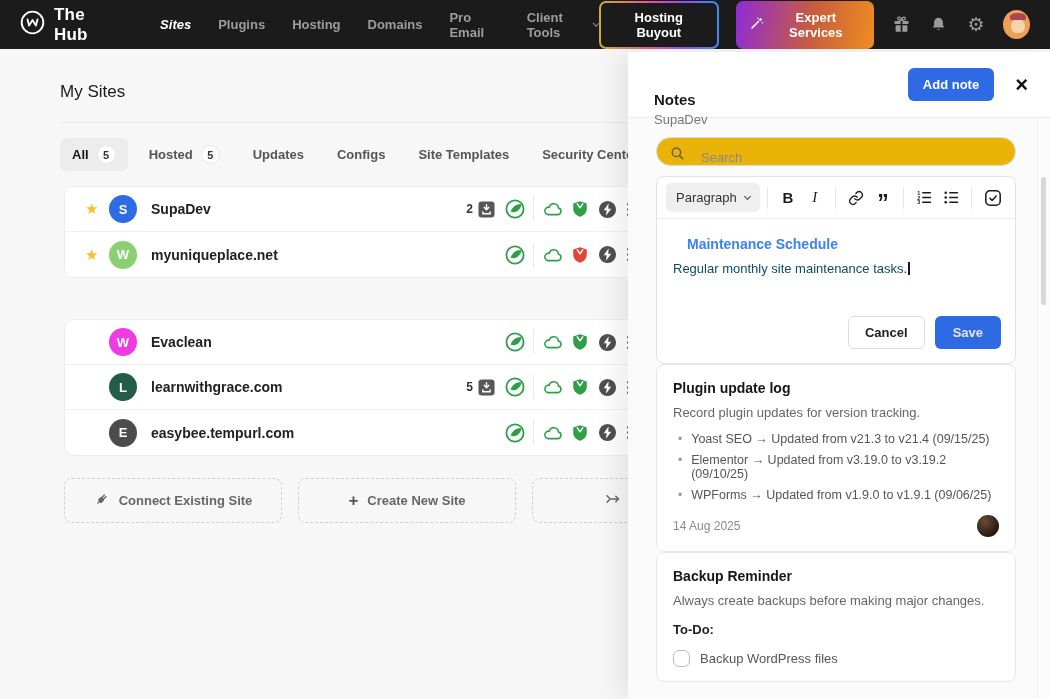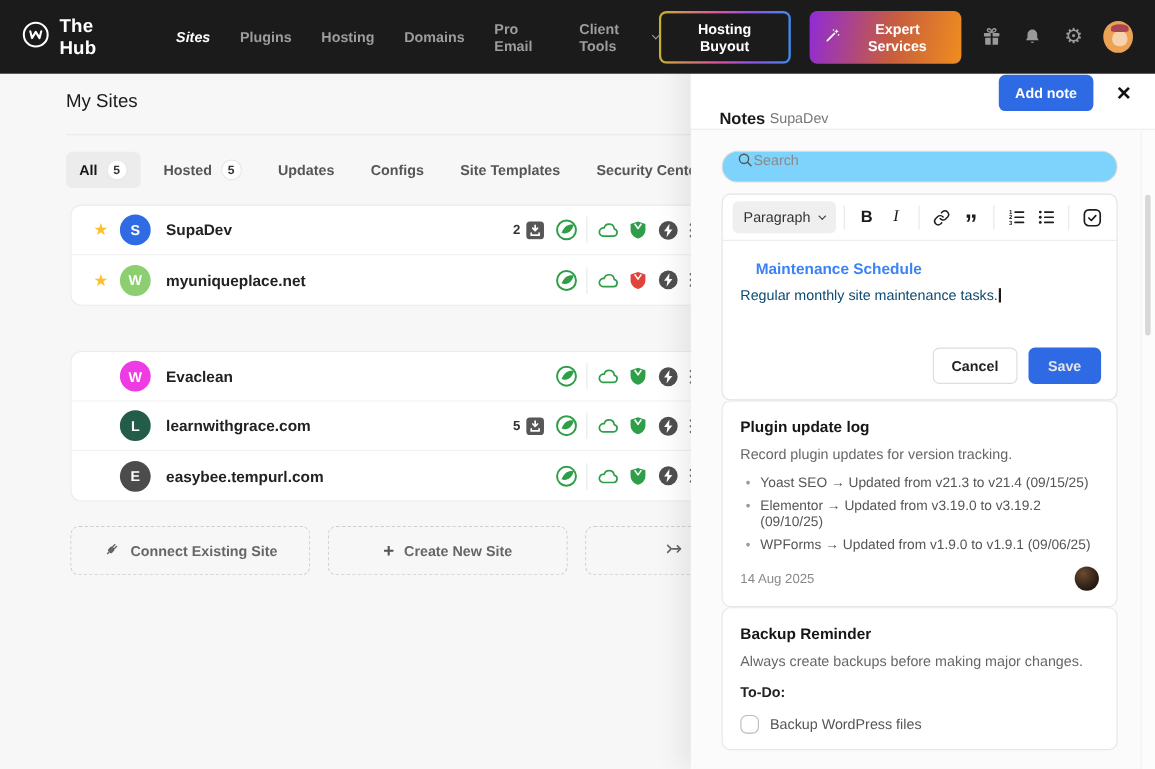--- a/index.html
+++ b/index.html
@@ -3,21 +3,21 @@
 <meta charset="utf-8">
 <style>
   * { box-sizing: border-box; margin: 0; padding: 0; }
   html,body { width:1050px; height:699px; overflow:hidden; }
   body {
     font-family: "Liberation Sans", "DejaVu Sans", sans-serif;
     background:#f7f7f7; position:relative; color:#1a1a1a;
   }
 
   
-  .navbar { position:absolute; top:0; left:0; width:1050px; height:67px;
+  .navbar { position:absolute; top:0; left:0; width:1050px; height:49px;
     background:#1b1b1b; display:flex; align-items:center; padding:0 20px; z-index:40; }
   .logo { display:flex; align-items:center; gap:9px; color:#fff; margin-right:42px; cursor:pointer; }
   .logo-text { font-size:17px; font-weight:700; letter-spacing:.2px; }
   .nav-items { display:flex; align-items:center; gap:27px; }
   .nav-item { font-size:13px; font-weight:700; color:#9d9d9d; cursor:pointer; display:flex; align-items:center; gap:7px; }
   .nav-item.active { color:#ffffff;font-style:italic; }
   .chev { width:6px; height:6px; border-right:1.7px solid currentColor; border-bottom:1.7px solid currentColor;
     transform:rotate(45deg); margin-top:-3px; display:inline-block; }
   .nav-right { margin-left:auto; display:flex; align-items:center; gap:17px; }
   .btn-buyout { font-size:13px; font-weight:700; color:#fff; padding:7px 13px; border-radius:7px;
@@ -68,33 +68,33 @@
   .action-btn { width:218px; height:45px; border:1.5px dashed #cfcfcf; border-radius:8px; background:transparent;
     font-family:inherit; font-size:13px; font-weight:700; color:#666; display:flex; align-items:center;
     justify-content:center; gap:9px; cursor:pointer; }
   .plus-glyph { font-size:17px; font-weight:700; color:#555; line-height:1; }
 
   
   .notes-panel { position:absolute; top:52px; left:628px; width:422px; height:647px; background:#fbfbfb;
     box-shadow:-12px 0 22px rgba(0,0,0,.07); z-index:20; }
   .panel-header { height:66px; background:#fff; border-bottom:1px solid #ececec;
     display:flex; align-items:center; padding:0 22px 0 26px; }
-  .panel-titles { display:flex; flex-direction:row; gap:4px;margin-top:48px; }
+  .panel-titles { display:flex; flex-direction:column; gap:4px;margin-top:48px; }
   .panel-title { font-size:15px; font-weight:700; }
   .panel-subtitle { font-size:13px; color:#777; }
   .btn-add-note { margin-left:auto; background:#2d6ae3; color:#fff; font-family:inherit; font-size:13px;
     font-weight:700; padding:9px 15px; border:none; border-radius:6px; cursor:pointer; }
   .close-x { margin-left:21px; font-size:22px; font-weight:700; color:#111; line-height:1; cursor:pointer; }
 
   .panel-body { position:absolute; top:67px; left:0; right:0; bottom:0; padding:18px 34px 0 28px; overflow:hidden; }
   .scroll-track { position:absolute; top:67px; bottom:0; right:0; width:13px; background:#fcfcfc; border-left:1px solid #f1f1f1; }
   .scroll-thumb { position:absolute; top:58px; right:4px; width:5px; height:128px; background:#d8d8d8; border-radius:3px; cursor:pointer; }
 
-  .search-box { height:29px; background:#7dd3fc; border:1px solid #ddd; border-radius:16px;
-    display:flex; align-items:flex-start; gap:0; padding:0 13px; }
+  .search-box { height:29px; background:#eab308; border:1px solid #ddd; border-radius:16px;
+    display:flex; align-items:flex-end; gap:16px; padding:0 13px; }
   .search-box input { border:none; outline:none; background:transparent; font-family:inherit;
     font-size:13px; color:#333; width:100%; }
   .search-box input::placeholder { color:#8a8a8a; }
 
   .editor-card { margin-top:10px; background:#fff; border:1px solid #e3e3e3; border-radius:8px; overflow:hidden; }
   .toolbar { display:flex; align-items:center; padding:6px 9px; border-bottom:1px solid #ececec; }
   .format-dd { background:#efefef; border-radius:5px; padding:7px 10px; font-size:13px; color:#333;
     display:flex; align-items:center; gap:8px; cursor:pointer; }
   .format-dd .chev { color:#444; width:5px; height:5px; margin-top:-2px; }
   .tb-sep { width:1px; height:22px; background:#e7e7e7; margin:0 7px; }

